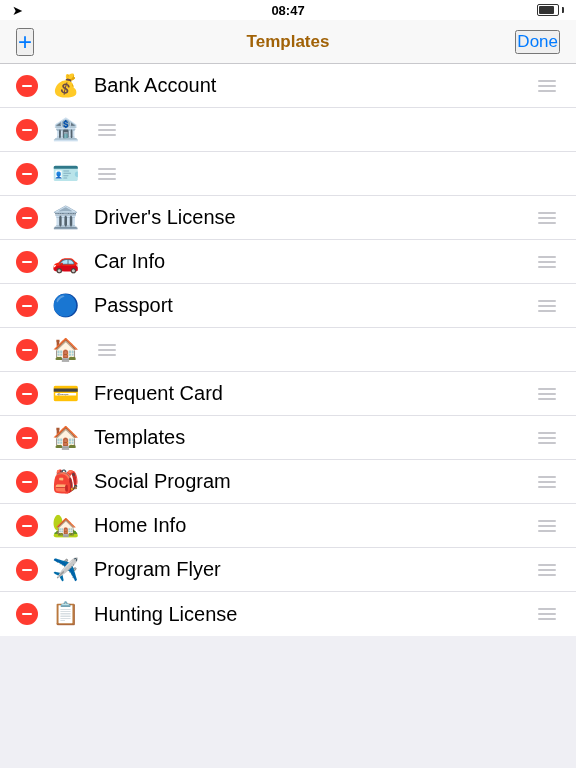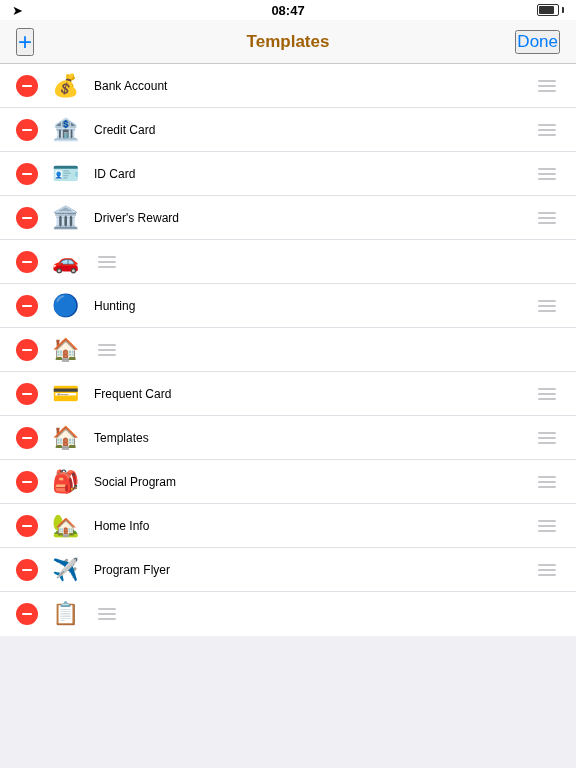--- a/index.html
+++ b/index.html
@@ -139,21 +139,21 @@
       flex-shrink: 0;
       display: flex;
       align-items: center;
       justify-content: center;
       font-size: 22px;
       line-height: 1;
     }
 
     .item-label {
       flex: 1;
-      font-size: 12px;
+      font-size: 20px;
       color: #000;
     }
 
     .drag-handle {
       display: flex;
       flex-direction: column;
       gap: 3px;
       padding: 4px;
       cursor: grab;
       flex-shrink: 0;
@@ -199,60 +199,59 @@
     <span class="item-label">Bank Account</span>
     <div class="drag-handle">
       <span></span>
         <span></span>
         <span></span>
     </div>
   </div>
     <div class="list-item">
     <div class="delete-btn"></div>
     <div class="item-icon">🏦</div>
-    <span class="item-label">Credit Card</span>
     <div class="drag-handle">
       <span></span>
         <span></span>
         <span></span>
     </div>
   </div>
     <div class="list-item">
     <div class="delete-btn"></div>
     <div class="item-icon">🪪</div>
-    <span class="item-label">ID Card</span>
     <div class="drag-handle">
       <span></span>
         <span></span>
         <span></span>
     </div>
   </div>
     <div class="list-item">
     <div class="delete-btn"></div>
     <div class="item-icon">🏛️</div>
-    <span class="item-label">Driver's Reward</span>
+    <span class="item-label">Driver's License</span>
     <div class="drag-handle">
       <span></span>
         <span></span>
         <span></span>
     </div>
   </div>
     <div class="list-item">
     <div class="delete-btn"></div>
     <div class="item-icon">🚗</div>
+    <span class="item-label">Car Info</span>
     <div class="drag-handle">
       <span></span>
         <span></span>
         <span></span>
     </div>
   </div>
     <div class="list-item">
     <div class="delete-btn"></div>
     <div class="item-icon">🔵</div>
-    <span class="item-label">Hunting</span>
+    <span class="item-label">Passport</span>
     <div class="drag-handle">
       <span></span>
         <span></span>
         <span></span>
     </div>
   </div>
     <div class="list-item">
     <div class="delete-btn"></div>
     <div class="item-icon">🏠</div>
     <div class="drag-handle">
@@ -307,20 +306,21 @@
     <span class="item-label">Program Flyer</span>
     <div class="drag-handle">
       <span></span>
         <span></span>
         <span></span>
     </div>
   </div>
     <div class="list-item">
     <div class="delete-btn"></div>
     <div class="item-icon">📋</div>
+    <span class="item-label">Hunting License</span>
     <div class="drag-handle">
       <span></span>
         <span></span>
         <span></span>
     </div>
   </div>
   </div>
 
 <div class="bottom-area"></div>
 

